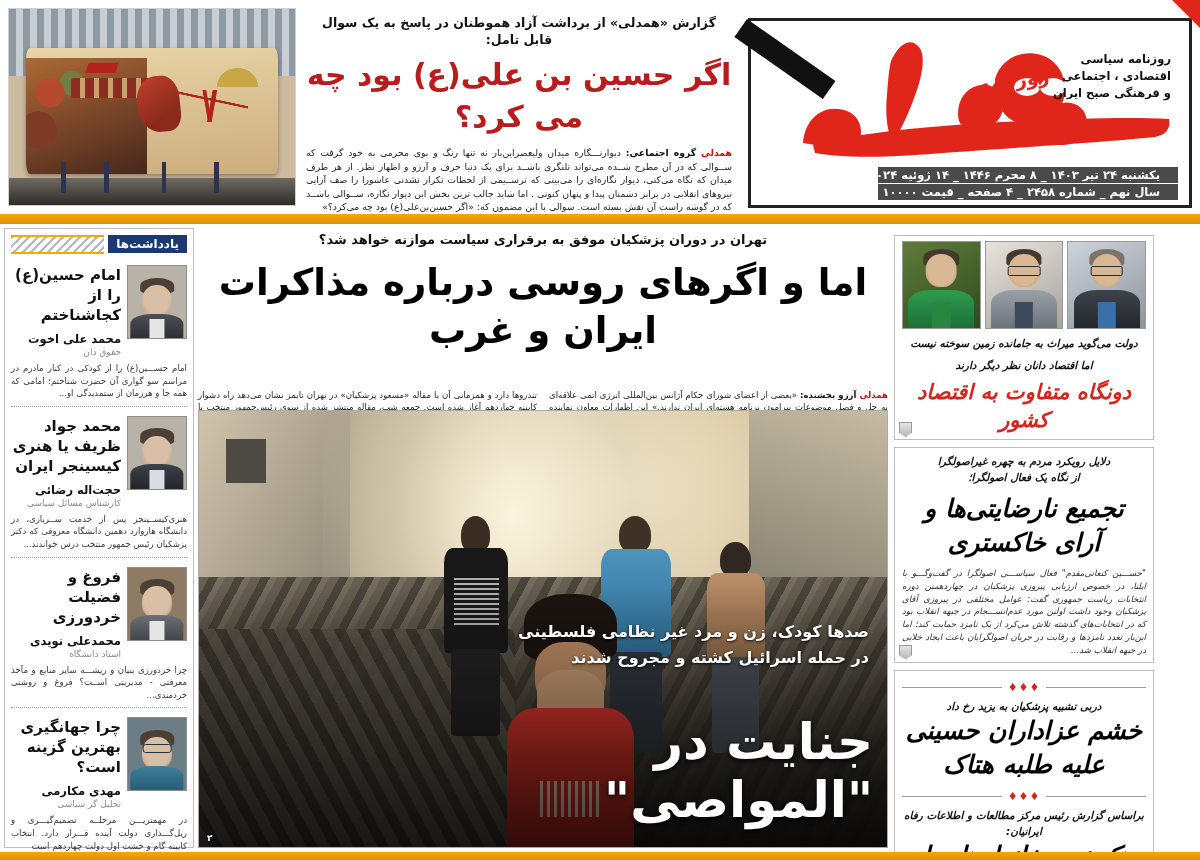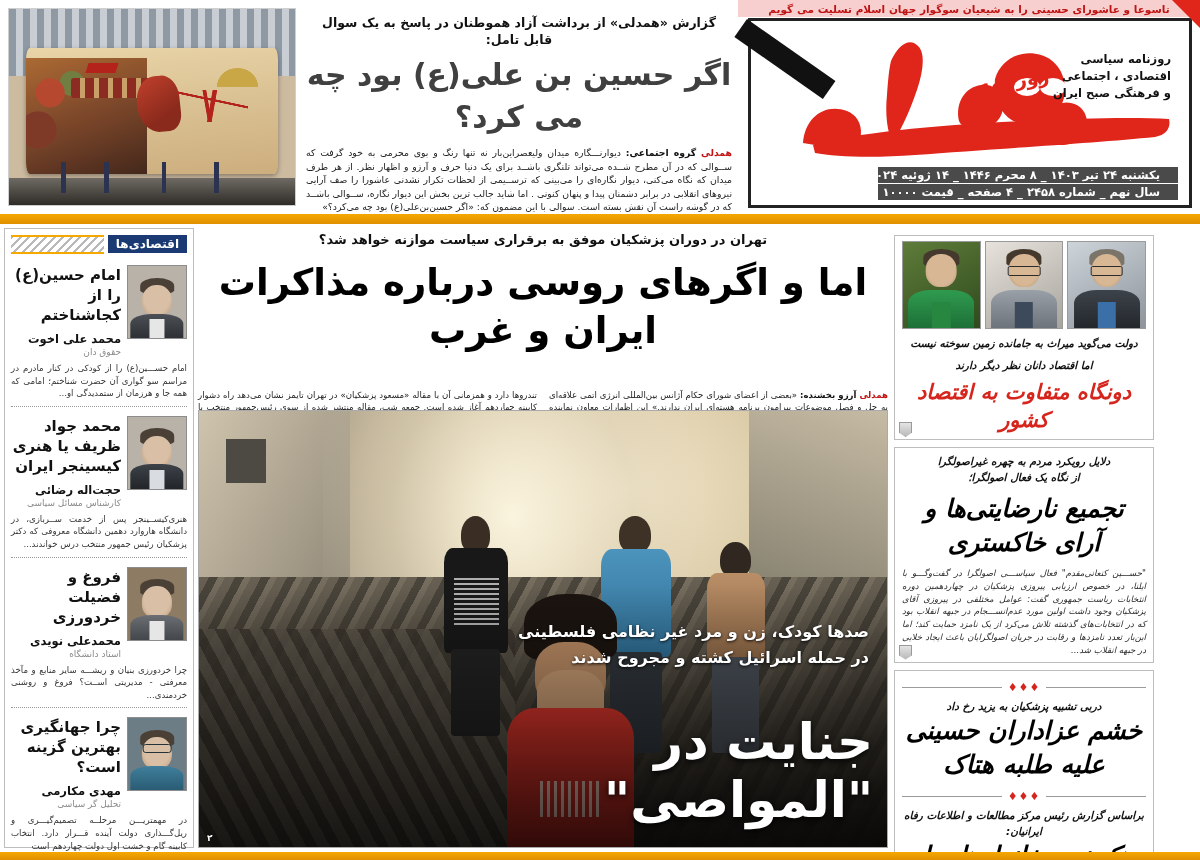--- a/index.html
+++ b/index.html
@@ -70,21 +70,21 @@
   .lead-top{
     position:absolute;right:462px;top:8px;width:438px;height:200px;
     padding:0 6px;box-sizing:border-box;
   }
   .lead-kicker{
     font-size:12.5px;font-weight:bold;text-align:center;line-height:17px;
     color:#111;margin-top:6px;
   }
   .lead-title{
     font-size:30px;font-weight:bold;text-align:center;line-height:42px;
-    margin-top:6px;color:#404040;letter-spacing:-0.5px;
+    margin-top:6px;color:#b91c1c;letter-spacing:-0.5px;
   }
   .lead-body{
     margin-top:8px;font-size:9.3px;line-height:13.6px;text-align:justify;
     color:#222;
   }
   .lead-body .tag{color:#c01414;font-weight:bold;}
   .lead-body .tag2{font-weight:bold;color:#111;}
   .lead-body .pagref{font-weight:bold;float:left;}
 
   
@@ -467,23 +467,20 @@
   }
 </style>
 </head>
 <body>
 
 <div class="page">
 
   <div class="masthead">
 
     <div class="logo-block">
-      <div class="solidarity-strip">
-        <span>تاسوعا و عاشورای حسینی را به شیعیان سوگوار جهان اسلام تسلیت می گویم</span>
-      </div>
       <div class="logo-frame">
         <div class="mourn-ribbon"></div>
         <div class="logo-word">
           <svg viewBox="0 0 380 170" xmlns="http://www.w3.org/2000/svg" aria-hidden="true">
             <g fill="#e0251b">
               <path d="M8 118 C10 92, 30 78, 52 86 C70 93, 70 118, 56 126 C44 133, 26 130, 20 120 Z"></path>
               <path d="M18 120 C60 108, 140 100, 230 96 C290 93, 340 92, 374 94 C376 102, 372 110, 360 112 C300 118, 200 124, 120 130 C80 133, 40 132, 20 128 Z"></path>
               <path d="M96 36 C104 18, 116 12, 124 22 C132 32, 126 56, 118 76 C112 92, 104 108, 98 118 C92 108, 90 88, 92 70 C93 56, 94 44, 96 36 Z"></path>
               <path d="M164 96 C160 78, 170 62, 186 60 C200 58, 210 70, 208 84 C206 96, 196 104, 184 104 C174 104, 166 102, 164 96 Z"></path>
               <path d="M200 54 C206 34, 226 24, 246 30 C266 36, 274 58, 268 76 C262 94, 242 102, 224 98 C208 94, 198 76, 200 54 Z"></path>
@@ -534,21 +531,21 @@
         <div class="base"></div>
         <div class="poles"></div>
       </div>
     </div>
   </div>
 
   <div class="gold-bar"></div>
 
   <div class="sidebar">
     <div class="sb-head">
-      <div class="badge">اقتصادی‌ها</div>
+      <div class="badge">یادداشت‌ها</div>
       <div class="hatch"></div>
     </div>
 
     <div class="sb-item">
       <div class="sb-top">
         <div class="sb-photo sb-ph-1">
           <div class="hair"></div>
             <div class="face"></div>
             <div class="body"></div>
             <div class="shirt"></div>

